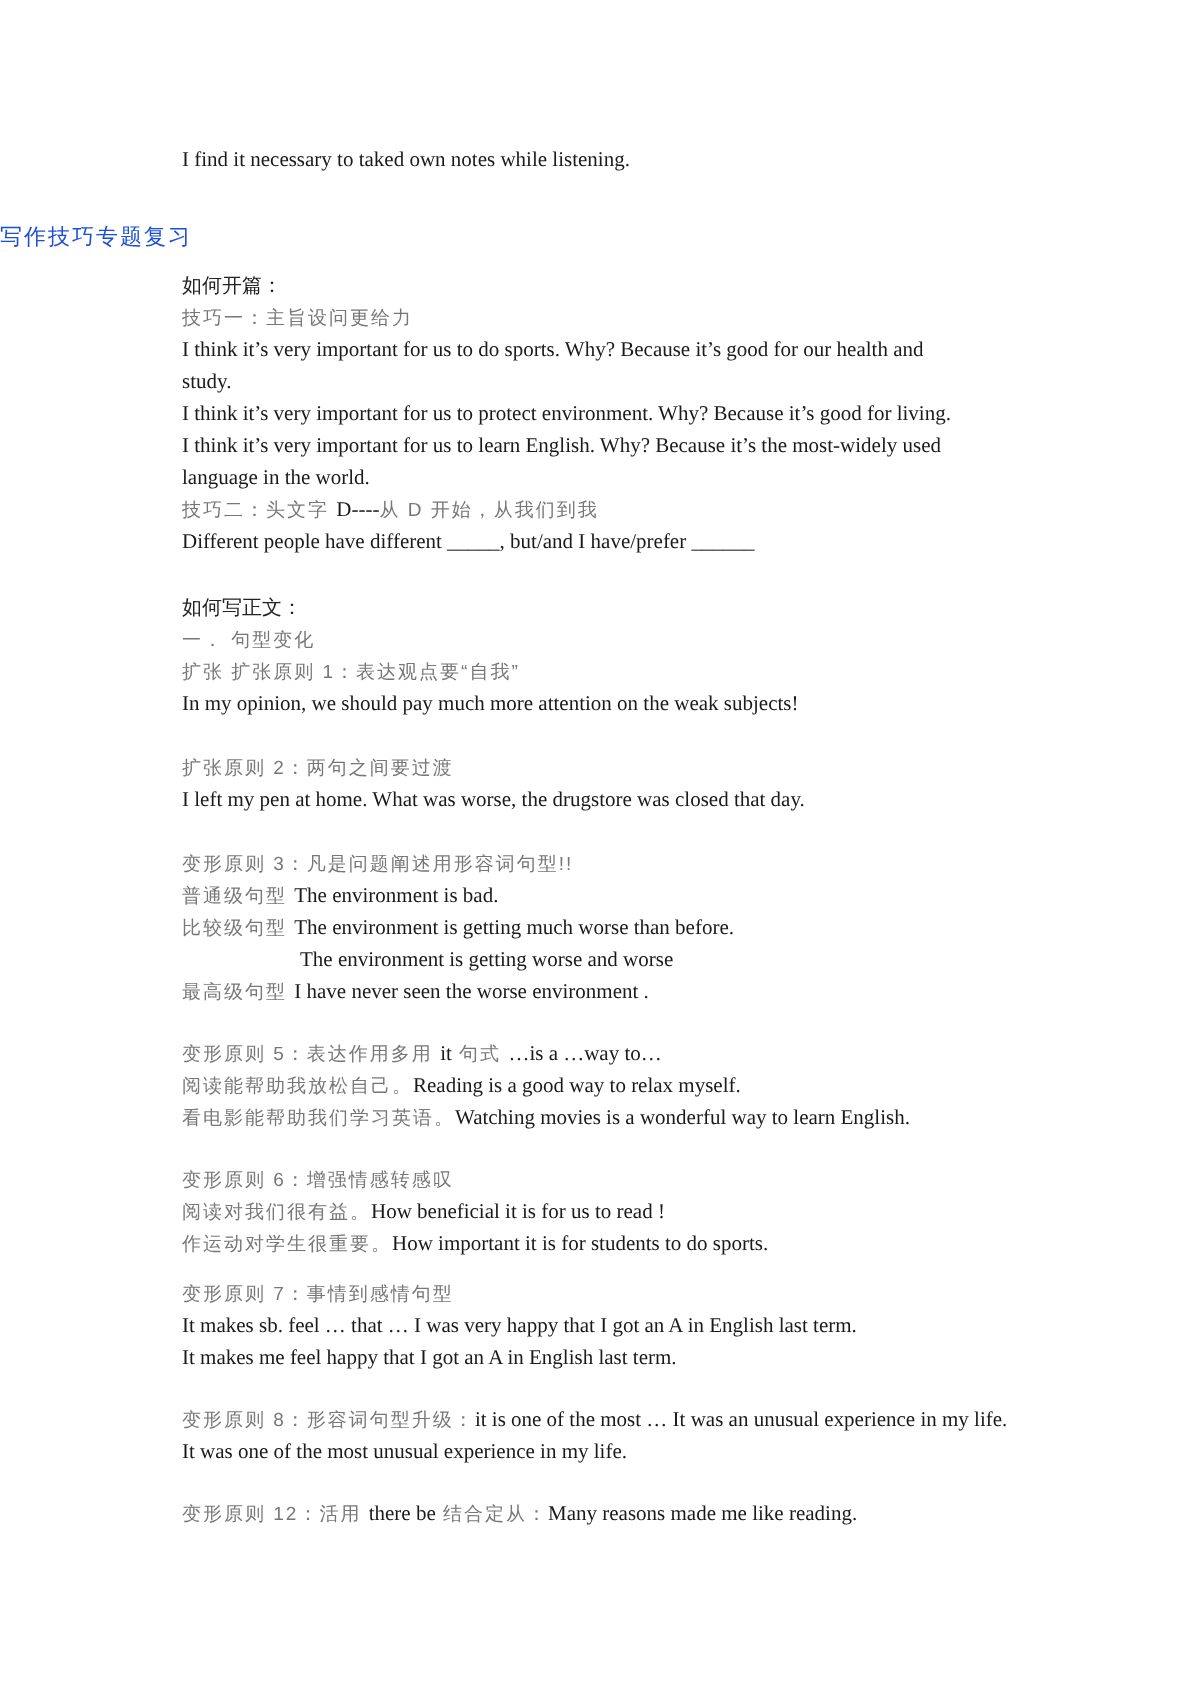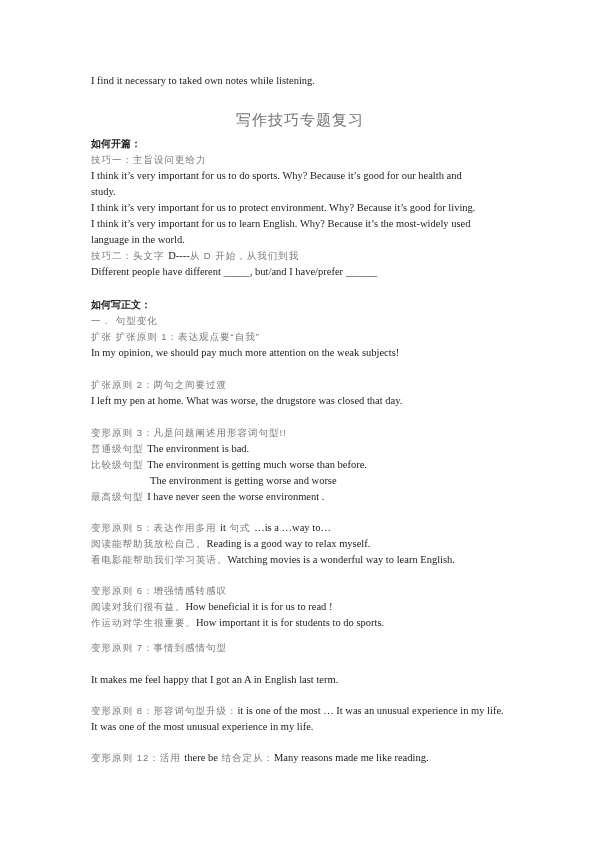--- a/index.html
+++ b/index.html
@@ -1,23 +1,23 @@
 <!DOCTYPE html>
 <html><head>
 <meta charset="utf-8">
 <style>
   html, body { margin: 0; padding: 0; background: #ffffff; }
   body { width: 600px; height: 849px; position: relative; overflow: hidden;
          font-family: "Liberation Serif", "DejaVu Serif", serif; color: #111; }
   .page { position: absolute; left: 0; top: 0; width: 600px; height: 849px; border-radius: 30px; }
   .line { position: absolute; left: 91px; font-size: 10.5px; line-height: 15px; white-space: nowrap; color: #1a1a1a; }
   .gray { color: #777; font-family: Liberation Sans, sans-serif; font-size: 9.5px; letter-spacing: 1px; }
-  .heading-cn { font-family: "DejaVu Sans", sans-serif; font-size: 10px; font-weight: bold; color: #222; }
-  .title { position: absolute; left: 0; width: 600px; text-align: center; top: 111px;
-           font-family: "DejaVu Sans", sans-serif; font-size: 15px; color: #737373; letter-spacing: 1px; }
+  .heading-cn { font-family: "DejaVu Sans", sans-serif; font-size: 10px; font-weight: normal; color: #222; }
+  .title { position: absolute; left: 0; width: 600px; top: 111px;
+           font-family: "DejaVu Sans", sans-serif; font-size: 11px; color: #1d4ed8; letter-spacing: 1px; }
   .ind2 { left: 150px; text-align: center; }
 </style>
 </head>
 <body>
 
 <div class="page">
 
   <div class="line" style="top:73px">I find it necessary to taked own notes while listening.</div>
 
   <div class="title">写作技巧专题复习</div>
@@ -50,20 +50,21 @@
 
   <div class="line" style="top:520px"><span class="gray">变形原则 5：表达作用多用 </span><span>it</span><span class="gray"> 句式 </span><span>…is a …way to…</span></div>
   <div class="line" style="top:536px"><span class="gray">阅读能帮助我放松自己。</span><span>Reading is a good way to relax myself.</span></div>
   <div class="line" style="top:552px"><span class="gray">看电影能帮助我们学习英语。</span><span>Watching movies is a wonderful way to learn English.</span></div>
 
   <div class="line gray" style="top:583px">变形原则 6：增强情感转感叹</div>
   <div class="line" style="top:615px"><span class="gray"> 作运动对学生很重要。</span><span>How important it is for students to do sports.</span></div>
   <div class="line" style="top:599px"><span class="gray">阅读对我们很有益。</span><span>How beneficial it is for us to read !</span></div>
 
   <div class="line gray" style="top:640px">变形原则 7：事情到感情句型</div>
+  <div class="line" style="top:656px">It makes sb. feel … that …  I was very happy that I got an A in English last term.</div>
   <div class="line" style="top:672px">It makes me feel happy that I got an A in English last term.</div>
 
   <div class="line" style="top:703px"><span class="gray">变形原则 8：形容词句型升级：</span><span>it is one of the most …  It was an unusual experience in my life.</span></div>
   <div class="line" style="top:719px">It was one of the most unusual experience in my life.</div>
 
   <div class="line" style="top:750px"><span class="gray">变形原则 12：活用 </span><span>there be</span><span class="gray"> 结合定从：</span><span>Many reasons made me like reading.</span></div>
 
 </div>
 
 </body></html>

